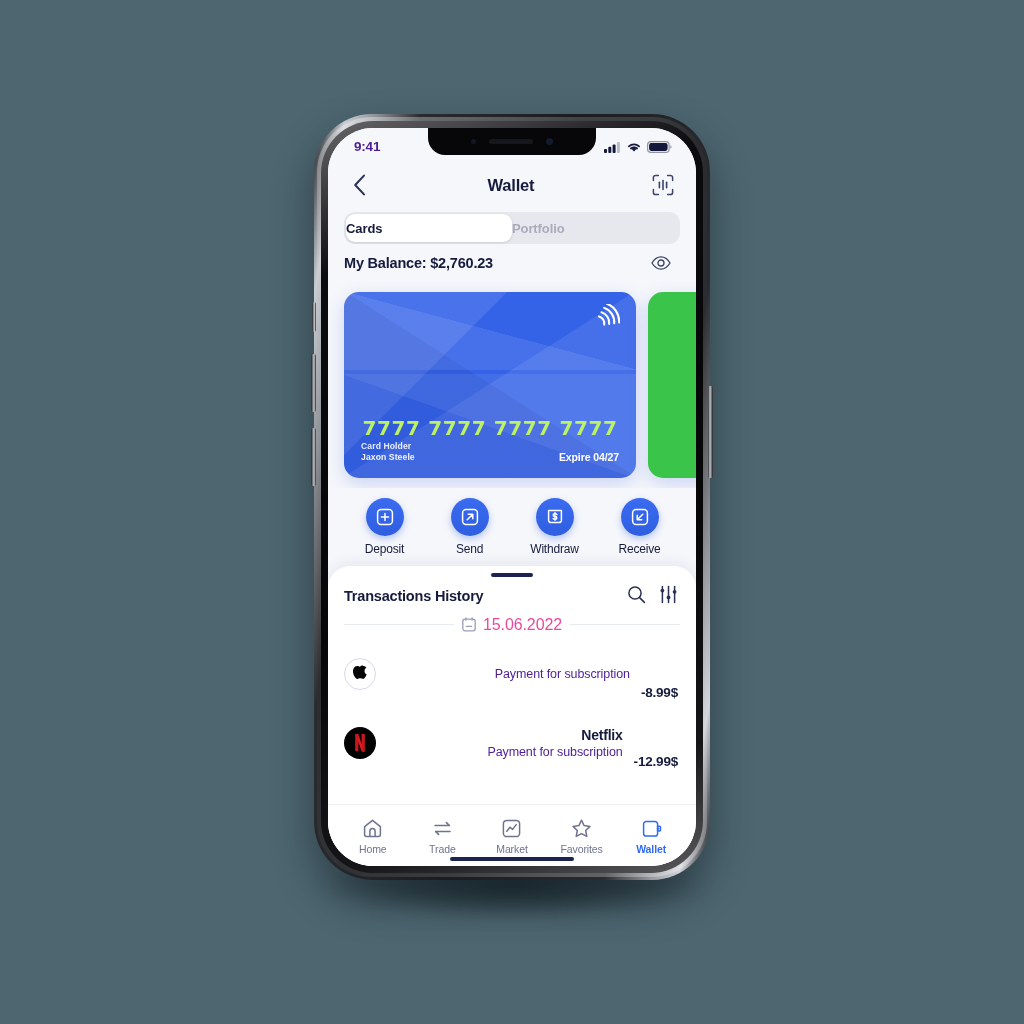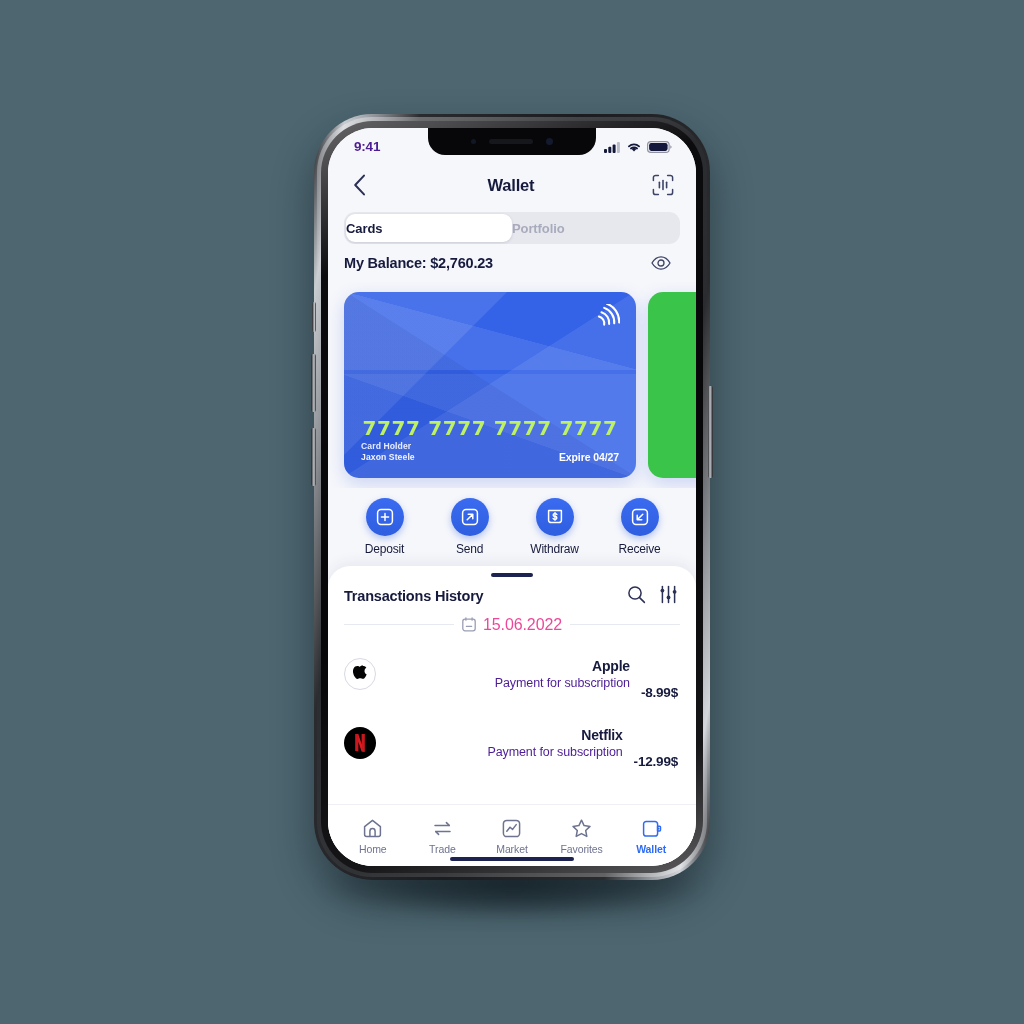--- a/index.html
+++ b/index.html
@@ -606,21 +606,20 @@
                          c-1.4 -0.15 -2.8 0.85 -3.5 0.85 c-0.7 0 -1.85 -0.83 -3.05 -0.81
                          c-1.56 0.02 -3 0.91 -3.8 2.3 c-1.63 2.82 -0.42 7 1.15 9.3
                          c0.77 1.12 1.68 2.38 2.88 2.34 c1.16 -0.05 1.6 -0.75 3 -0.75
                          c1.4 0 1.8 0.75 3.02 0.72 c1.25 -0.02 2.04 -1.14 2.8 -2.27
                          c0.88 -1.3 1.25 -2.56 1.27 -2.63 c-0.03 -0.01 -2.43 -0.93 -2.45 -3.7 Z" fill="#050505" transform="translate(0,-3.4) scale(0.92)"></path>
                 <path d="M10.7 3.4 c0.63 -0.77 1.06 -1.83 0.94 -2.9 c-0.91 0.04 -2.01 0.61 -2.66 1.37
                          c-0.58 0.67 -1.1 1.76 -0.96 2.8 c1.02 0.08 2.05 -0.52 2.68 -1.27 Z" fill="#050505" transform="translate(0,-0.3) scale(0.92)"></path>
               </svg>
             </div>
             <div class="tx-main">
-              <div class="tx-name">Apple</div>
               <div class="tx-sub">Payment for subscription</div>
             </div>
             <div class="tx-amount">-8.99$</div>
           </div>
 
           <div class="tx">
             <div class="tx-logo netflix">
               <svg width="16" height="20" viewBox="0 0 16 20">
                 <path d="M3.3 1 H6.3 L9.7 11.2 V1 H12.7 V19 L9.6 18.6 L6.3 8.8 V18.2 L3.3 17.9 Z" fill="#e11b22"></path>
                 <path d="M3.3 1 H6.3 L6.3 18.2 L3.3 17.9 Z" fill="#b3151b" opacity="0.55"></path>

